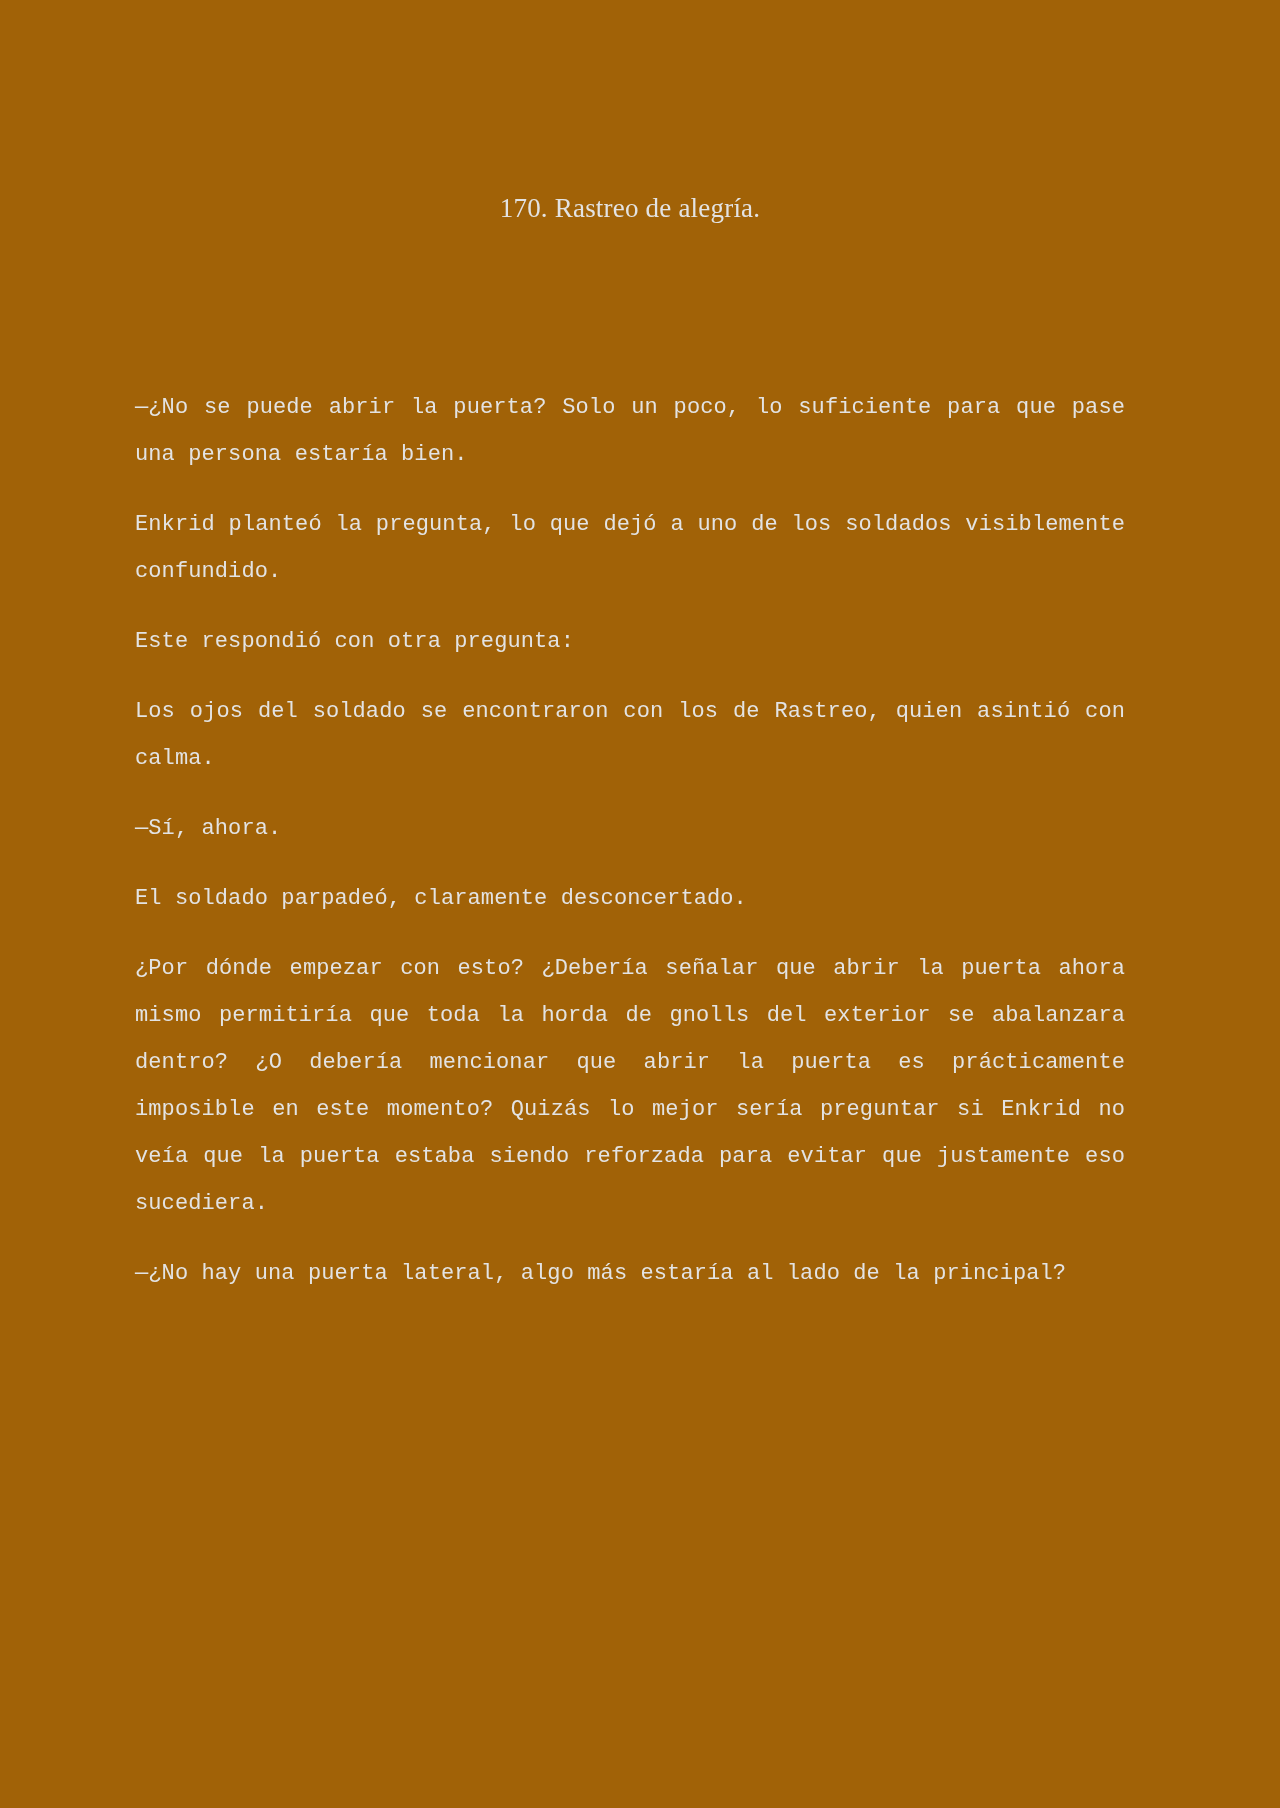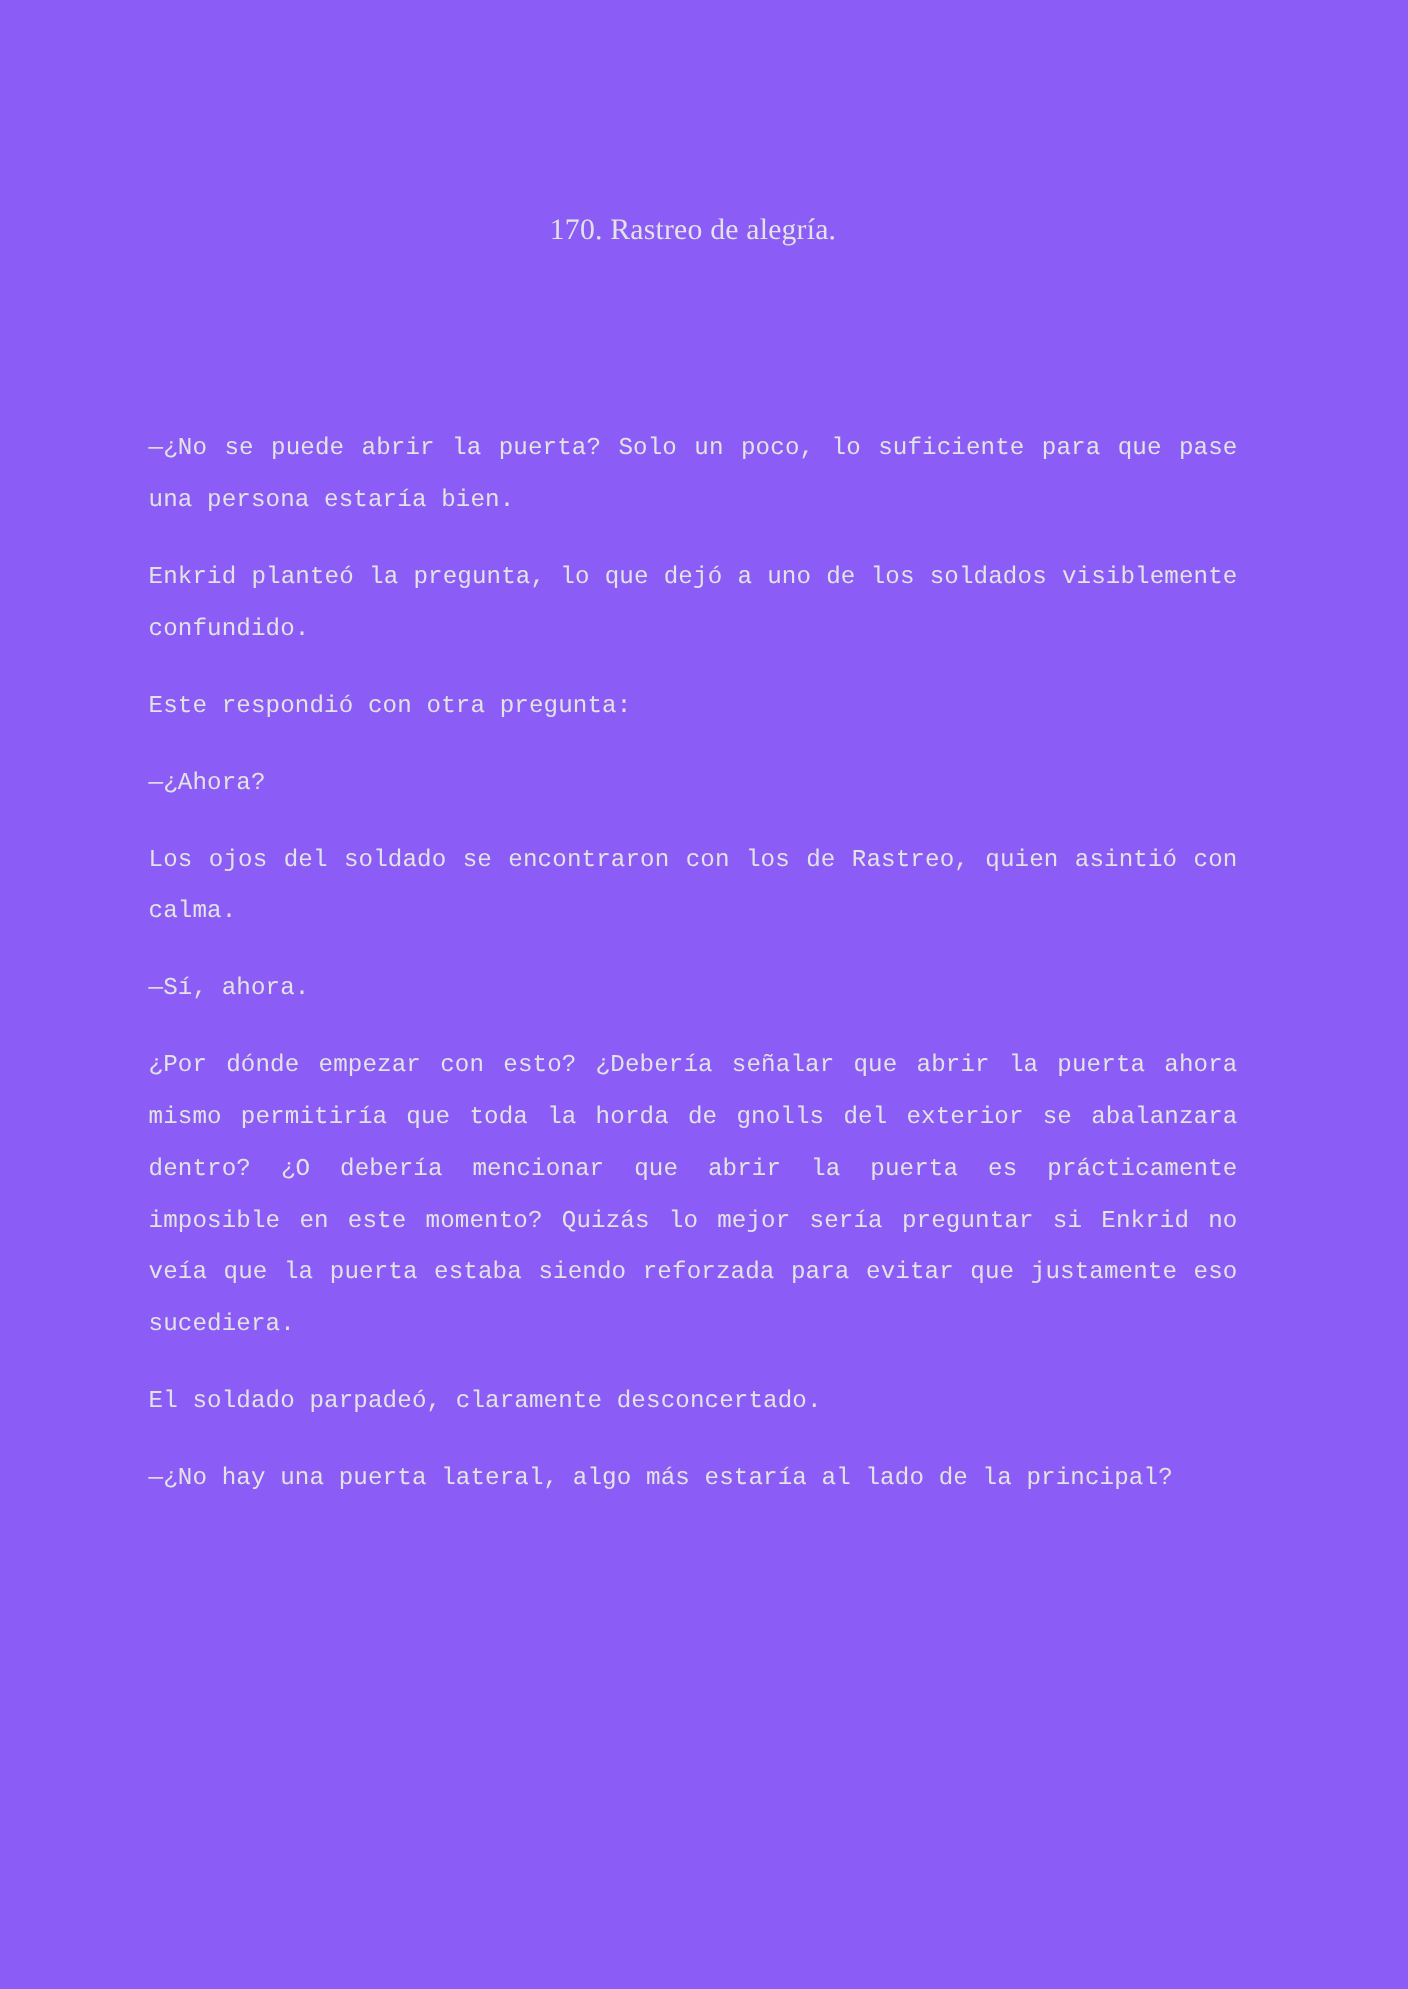--- a/index.html
+++ b/index.html
@@ -4,21 +4,21 @@
 <style>
   html, body {
     margin: 0;
     padding: 0;
     background: #282828;
   }
   .page {
     position: relative;
     width: 1280px;
     height: 1808px;
-    background: #8b5cf6;
+    background: #a16207;
     color: #e3e3e3;
     font-family: "Liberation Serif", "DejaVu Serif", serif;
     overflow: hidden;
     box-sizing: border-box;
   }
   .content {
     box-sizing: border-box;
     padding: 185px 155px 0 135px;
   }
   .title {
@@ -42,21 +42,20 @@
 </head>
 <body>
 
 <div class="page">
   <div class="content">
     <h1 class="title">170. Rastreo de alegría.</h1>
     <div class="paragraphs" id="paragraphs">
         <p>—¿No se puede abrir la puerta? Solo un poco, lo suficiente para que pase una persona estaría bien.</p>
         <p>Enkrid planteó la pregunta, lo que dejó a uno de los soldados visiblemente confundido.</p>
         <p>Este respondió con otra pregunta:</p>
-        <p>—¿Ahora?</p>
         <p>Los ojos del soldado se encontraron con los de Rastreo, quien asintió con calma.</p>
         <p>—Sí, ahora.</p>
+        <p>El soldado parpadeó, claramente desconcertado.</p>
         <p>¿Por dónde empezar con esto? ¿Debería señalar que abrir la puerta ahora mismo permitiría que toda la horda de gnolls del exterior se abalanzara dentro? ¿O debería mencionar que abrir la puerta es prácticamente imposible en este momento? Quizás lo mejor sería preguntar si Enkrid no veía que la puerta estaba siendo reforzada para evitar que justamente eso sucediera.</p>
-        <p>El soldado parpadeó, claramente desconcertado.</p>
         <p>—¿No hay una puerta lateral, algo más estaría al lado de la principal?</p>
       </div>
   </div>
 </div>
 
 </body></html>

